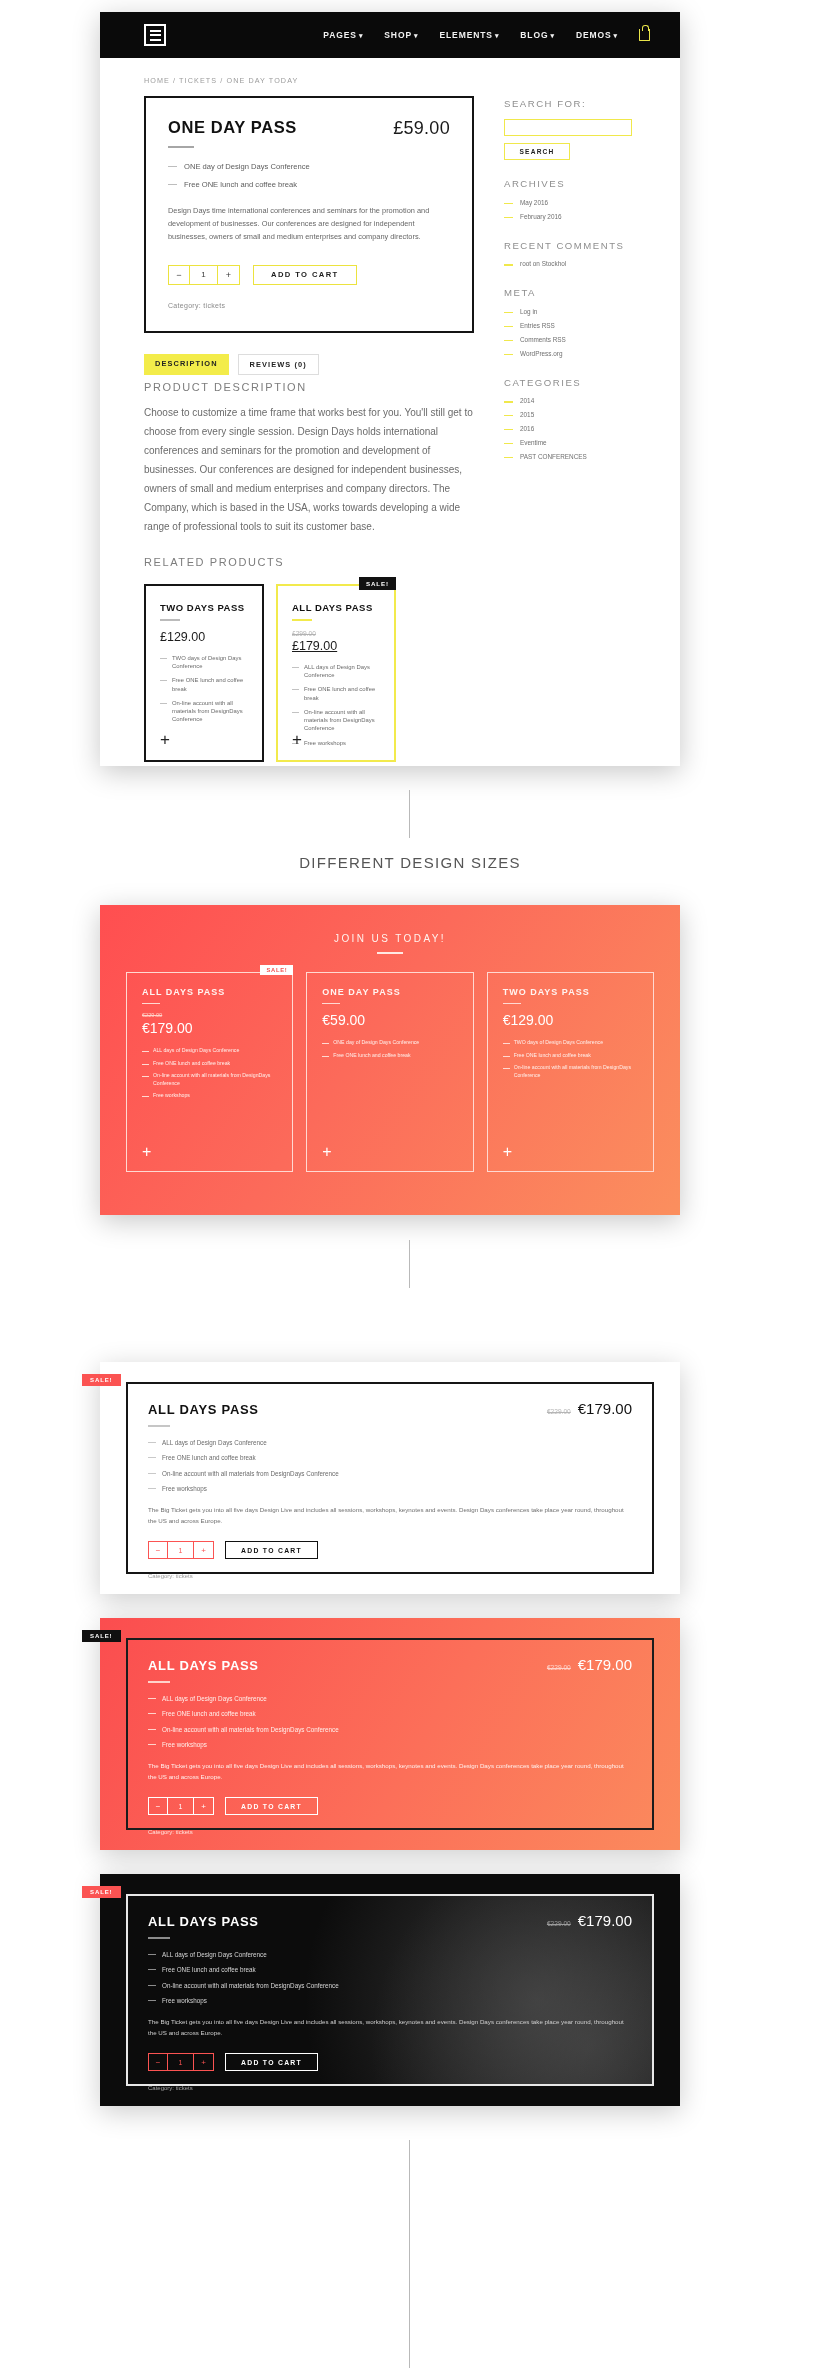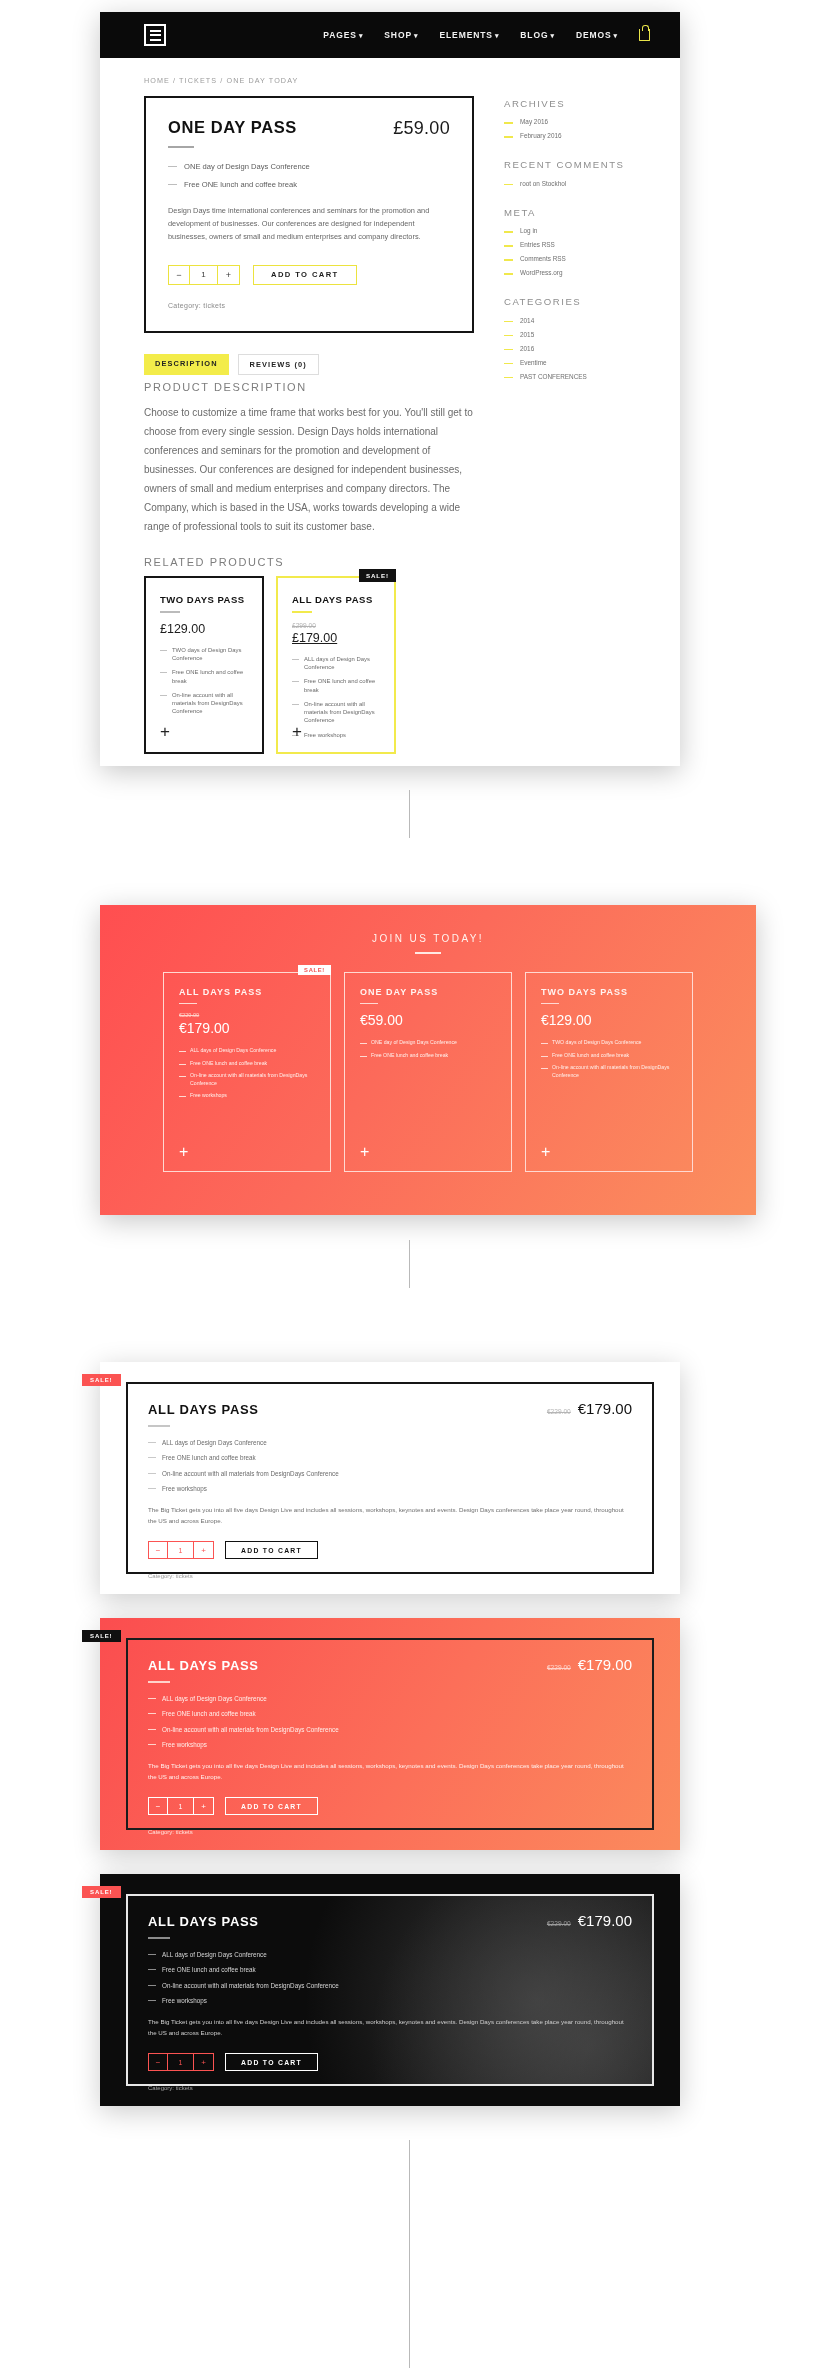--- a/index.html
+++ b/index.html
@@ -89,21 +89,21 @@
   .tab { font-size:7.4px; font-weight:700; letter-spacing:1.1px; padding:5px 11px; color:#222; }
   .tab.on { background:#f3ec4a; }
   .tab.off { border:1px solid #ddd; }
 
   .sechead {
     font-size:11px; color:#7d7d7d; letter-spacing:1.6px;
     font-weight:400; margin:6px 0 10px;
   }
   .longdesc { font-size:10px; color:#6b6b6b; line-height:1.9; }
 
-  .relhead { font-size:11px; color:#7d7d7d; letter-spacing:1.6px; margin:20px 0 8px; }
+  .relhead { font-size:11px; color:#7d7d7d; letter-spacing:1.6px; margin:20px 0 16px; }
   .relrow { display:flex; gap:12px; }
   .card { width:120px; height:178px; padding:16px 14px; position:relative; background:#fff; }
   .card.dark { border:2px solid #151515; }
   .card.hl { border:2px solid #f2ea4c; }
   .sale {
     position:absolute; right:-2px; top:-9px; background:#111; color:#fff;
     font-size:6.2px; font-weight:700; letter-spacing:.9px; padding:3px 7px;
   }
   .cardttl { font-size:9.5px; font-weight:700; letter-spacing:.5px; color:#111; }
   .cardrule { width:20px; height:2px; background:#bbb; margin:6px 0 9px; }
@@ -137,21 +137,21 @@
 
   
   .vline { position:absolute; width:1px; background:#b9b9b9; }
   .caption {
     position:absolute; width:100%; text-align:center;
     font-size:15px; color:#555; letter-spacing:1.3px; font-weight:400;
   }
 
   
   .shot2 {
-    position:absolute; left:100px; top:905px; width:656px; height:310px;
+    position:absolute; left:100px; top:905px; width:580px; height:310px;
     background:linear-gradient(125deg,#ff4e50 0%,#fc6a5a 45%,#fb8f5e 100%);
     box-shadow:0 6px 26px rgba(0,0,0,.22);
     padding:28px 26px;
   }
   .joinus { text-align:center; color:#fff3ef; font-size:10px; letter-spacing:2.4px; }
   .joinrule { width:26px; height:1.6px; background:#ffe9e3; margin:8px auto 18px; }
   .gcards { display:flex; gap:13px; justify-content:center; }
   .gcard { width:168px; height:200px; border:1.4px solid #ffd9d2; position:relative; padding:14px 15px; }
   .gsale {
     position:absolute; right:-1px; top:-8px; background:#fff; color:#f2504f;
@@ -338,20 +338,25 @@
                 <li>On-line account with all materials from DesignDays Conference</li>
                 <li>Free workshops</li>
               </ul>
               <div class="plus">+</div>
             </div>
 
           </div>
         </div>
 
         <aside class="colside">
+          <div class="swrap">
+            <div class="swttl">SEARCH FOR:</div>
+            <input class="sinput" placeholder="" style="">
+            <div class="sbtn">SEARCH</div>
+          </div>
 
           <div class="swrap">
             <div class="swttl">ARCHIVES</div>
             <ul class="slist">
               <li>May 2016</li>
               <li>February 2016</li>
             </ul>
           </div>
 
 
@@ -382,20 +387,21 @@
               <li>PAST CONFERENCES</li>
             </ul>
           </div>
         </aside>
 
       </div>
     </div>
   </div>
 
   <div class="vline" style="left:409px;top:790px;height:48px;"></div>
+  <div class="caption" style="top:854px;">DIFFERENT DESIGN SIZES</div>
   <div class="vline" style="left:409px;top:886px;height:0px;"></div>
   <div class="vline" style="left:409px;top:888px;height:0;"></div>
 
   <div class="shot2">
     <div class="joinus">JOIN US TODAY!</div>
     <div class="joinrule"></div>
     <div class="gcards">
 
       <div class="gcard">
         <div class="gsale">SALE!</div>

